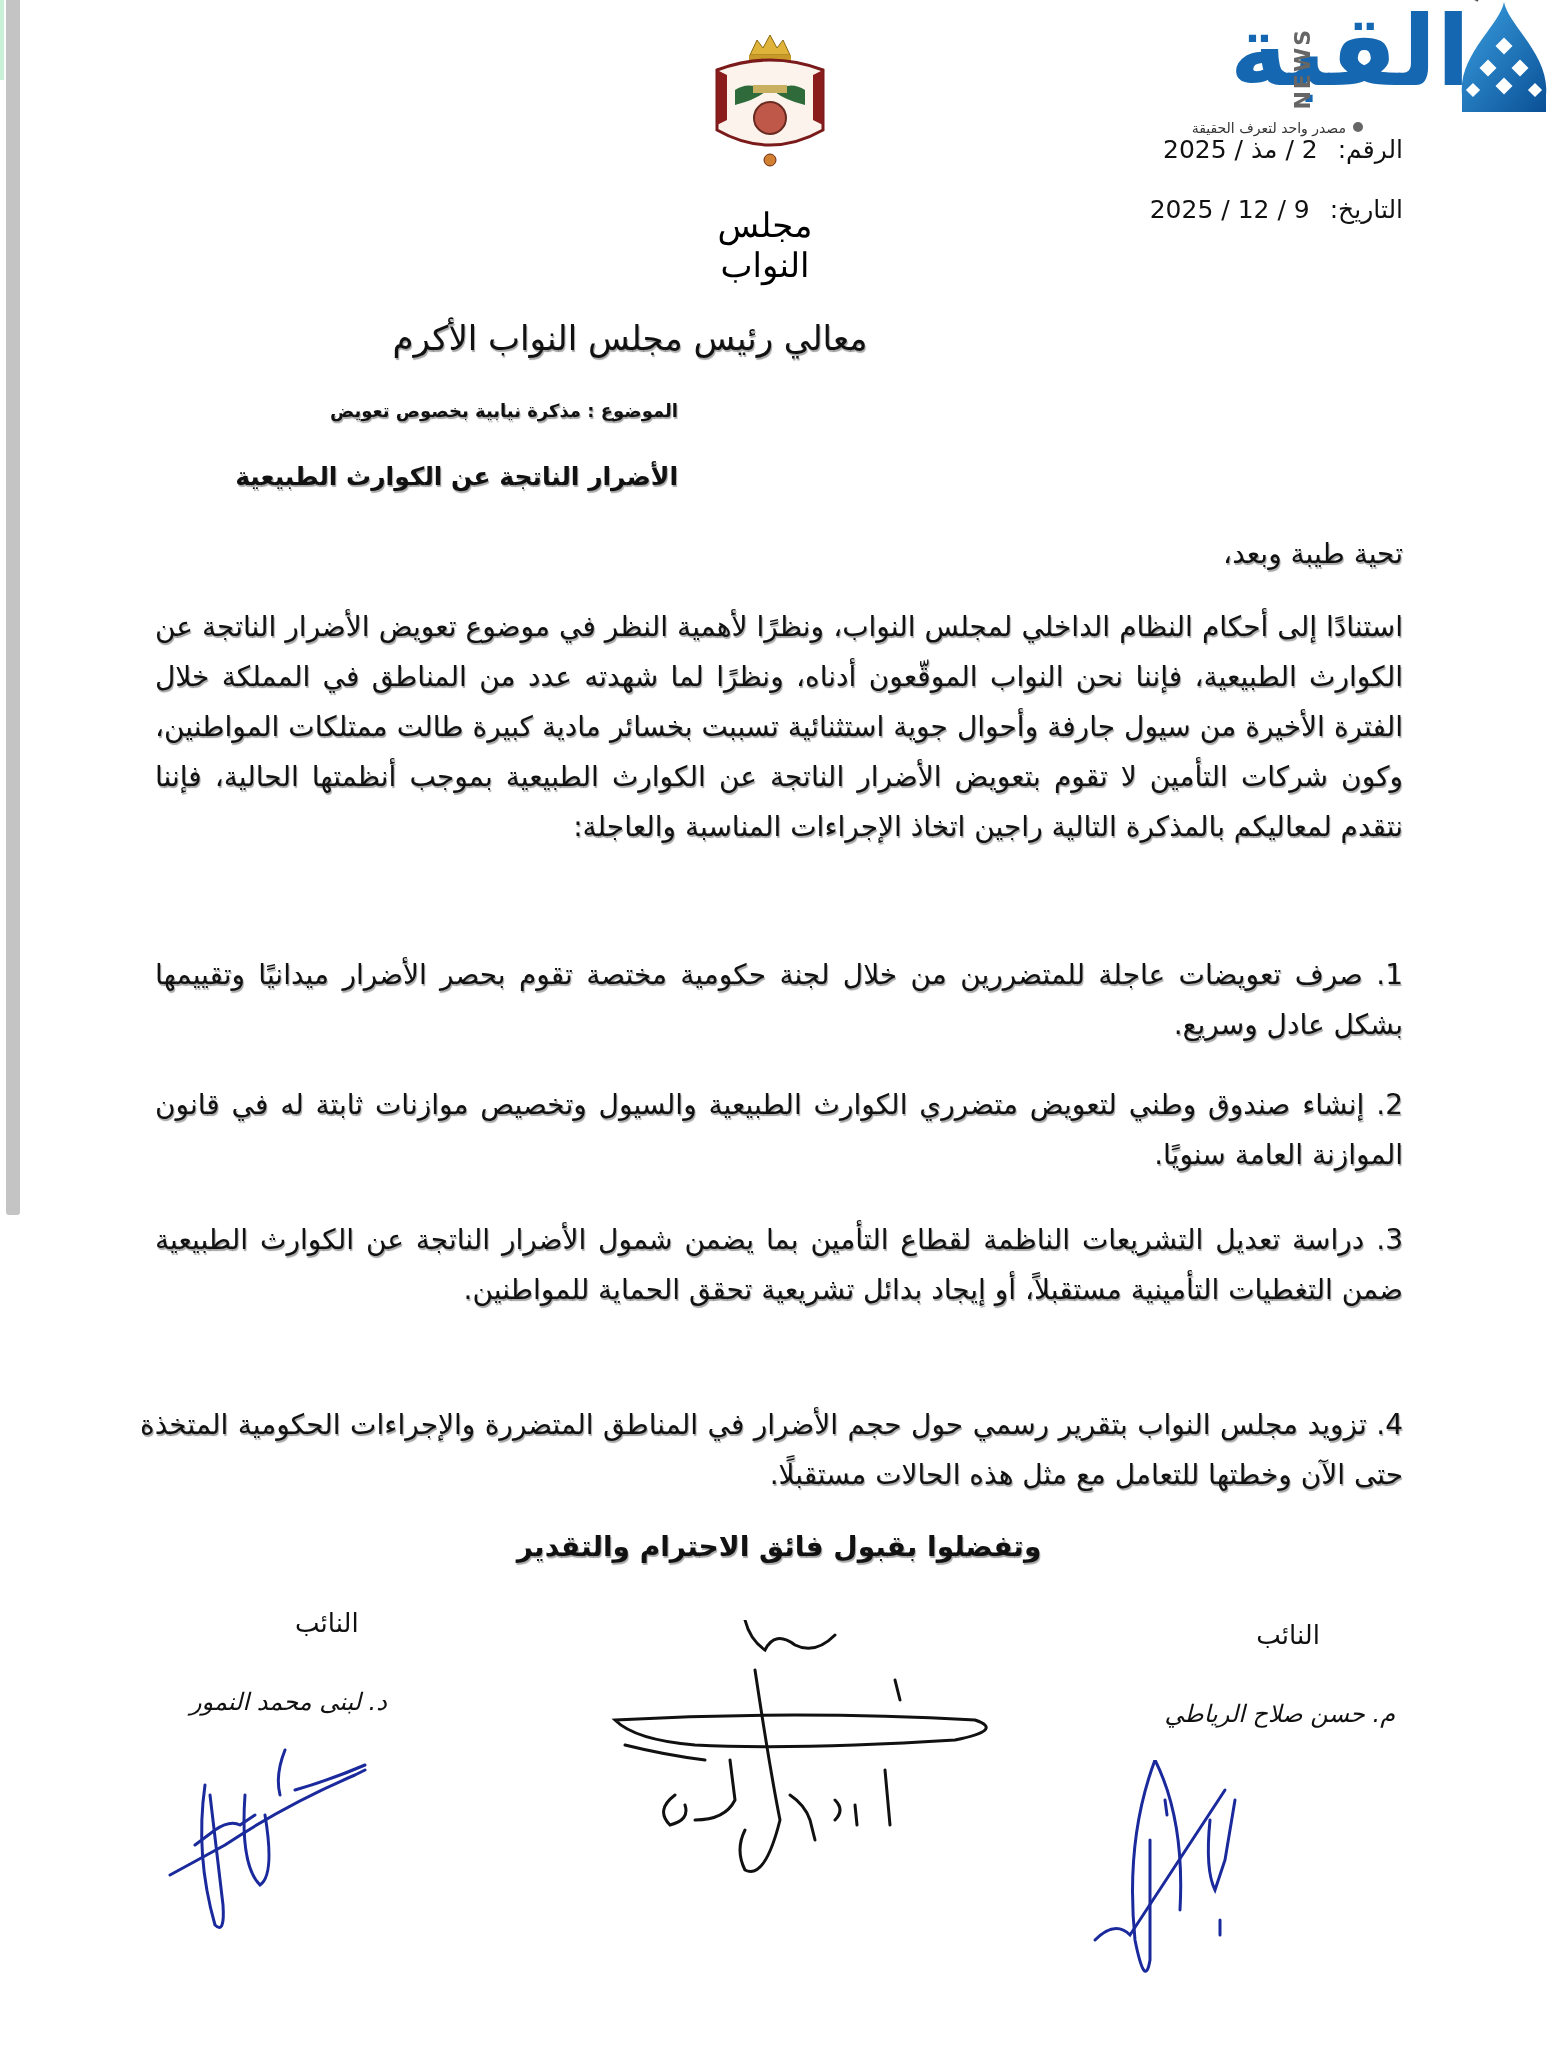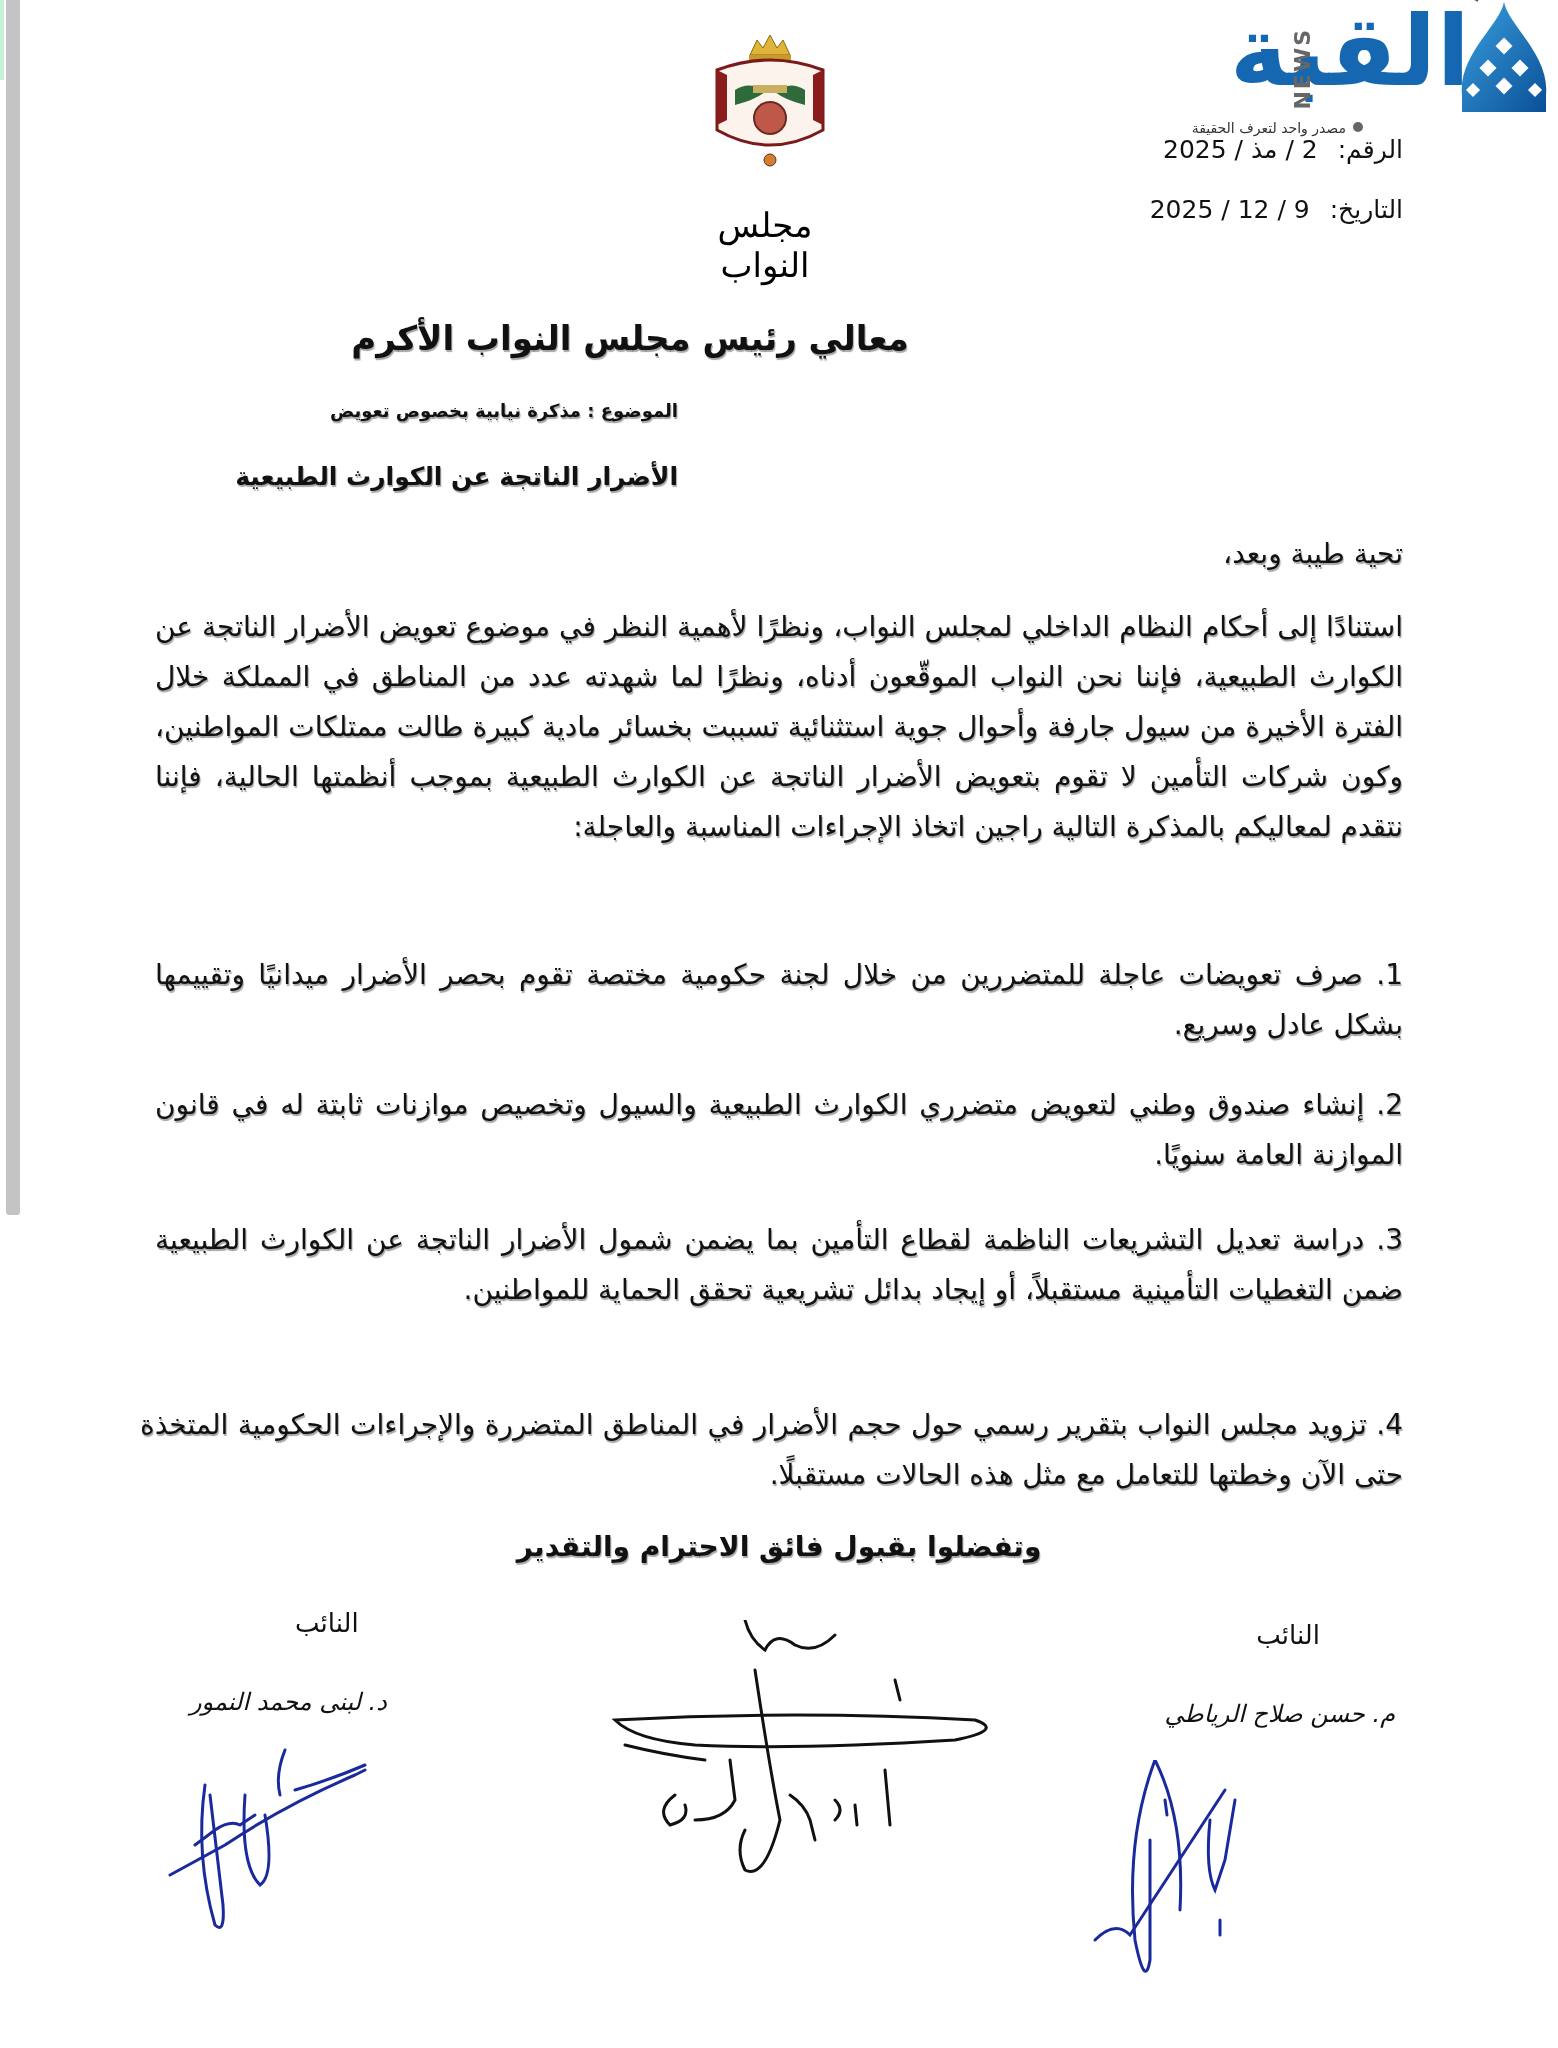--- a/index.html
+++ b/index.html
@@ -45,21 +45,21 @@
   
   #emblem { left: 705px; top: 30px; width: 130px; height: 150px; }
   #council-name {
     left: 690px; top: 205px; width: 150px; text-align: center;
     font-family: "DejaVu Serif", serif; font-size: 34px; color: #000000;
   }
 
   
   #addressee {
     left: 0; width: 1260px; top: 318px; text-align: center;
-    font-size: 34px; font-weight: bold;
+    font-size: 34px; font-weight: normal;
   }
   #subject-1 { right: 880px; top: 400px; font-size: 18px; font-weight: bold; white-space: nowrap; }
   #subject-2 { right: 880px; top: 462px; font-size: 25px; font-weight: bold; white-space: nowrap; }
 
   
   .body-text { font-size: 28px; line-height: 50px; text-align: justify; text-align-last: right; }
   #greeting { right: 155px; top: 537px; font-size: 28px; }
   #intro { right: 155px; left: 155px; top: 602px; text-align-last: right; }
   .item { right: 155px; left: 155px; }
   #item-1 { top: 950px; }

